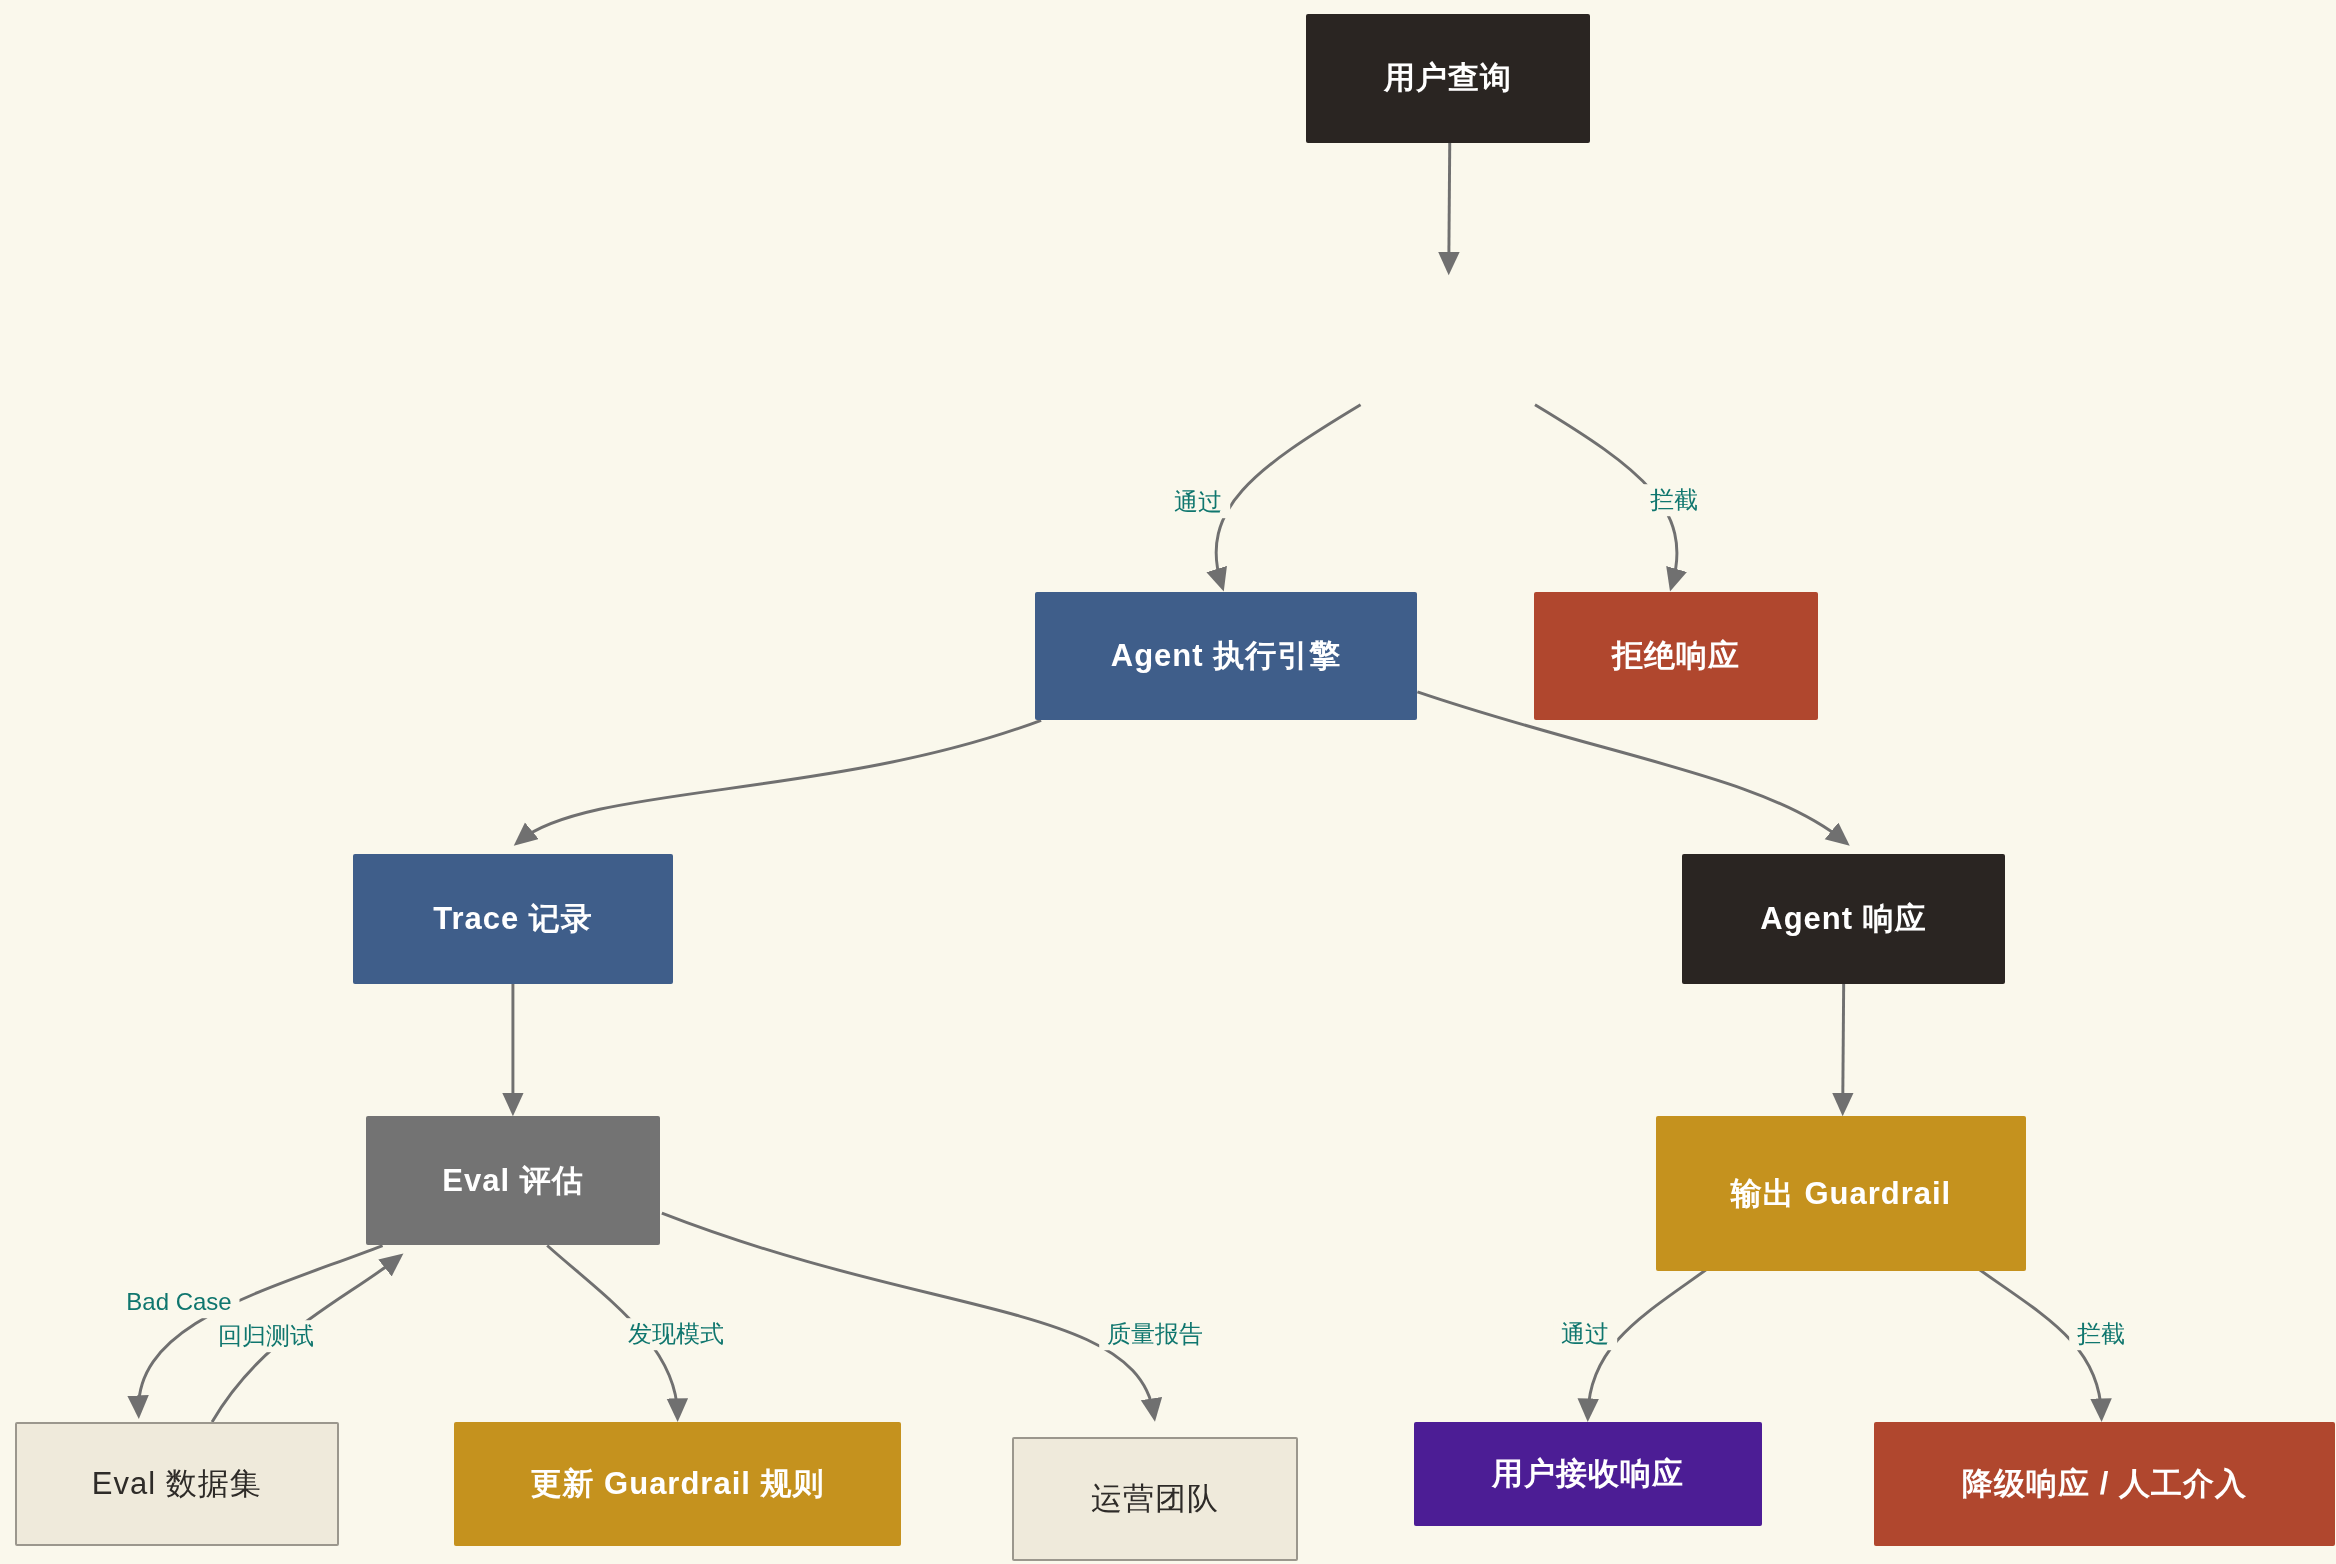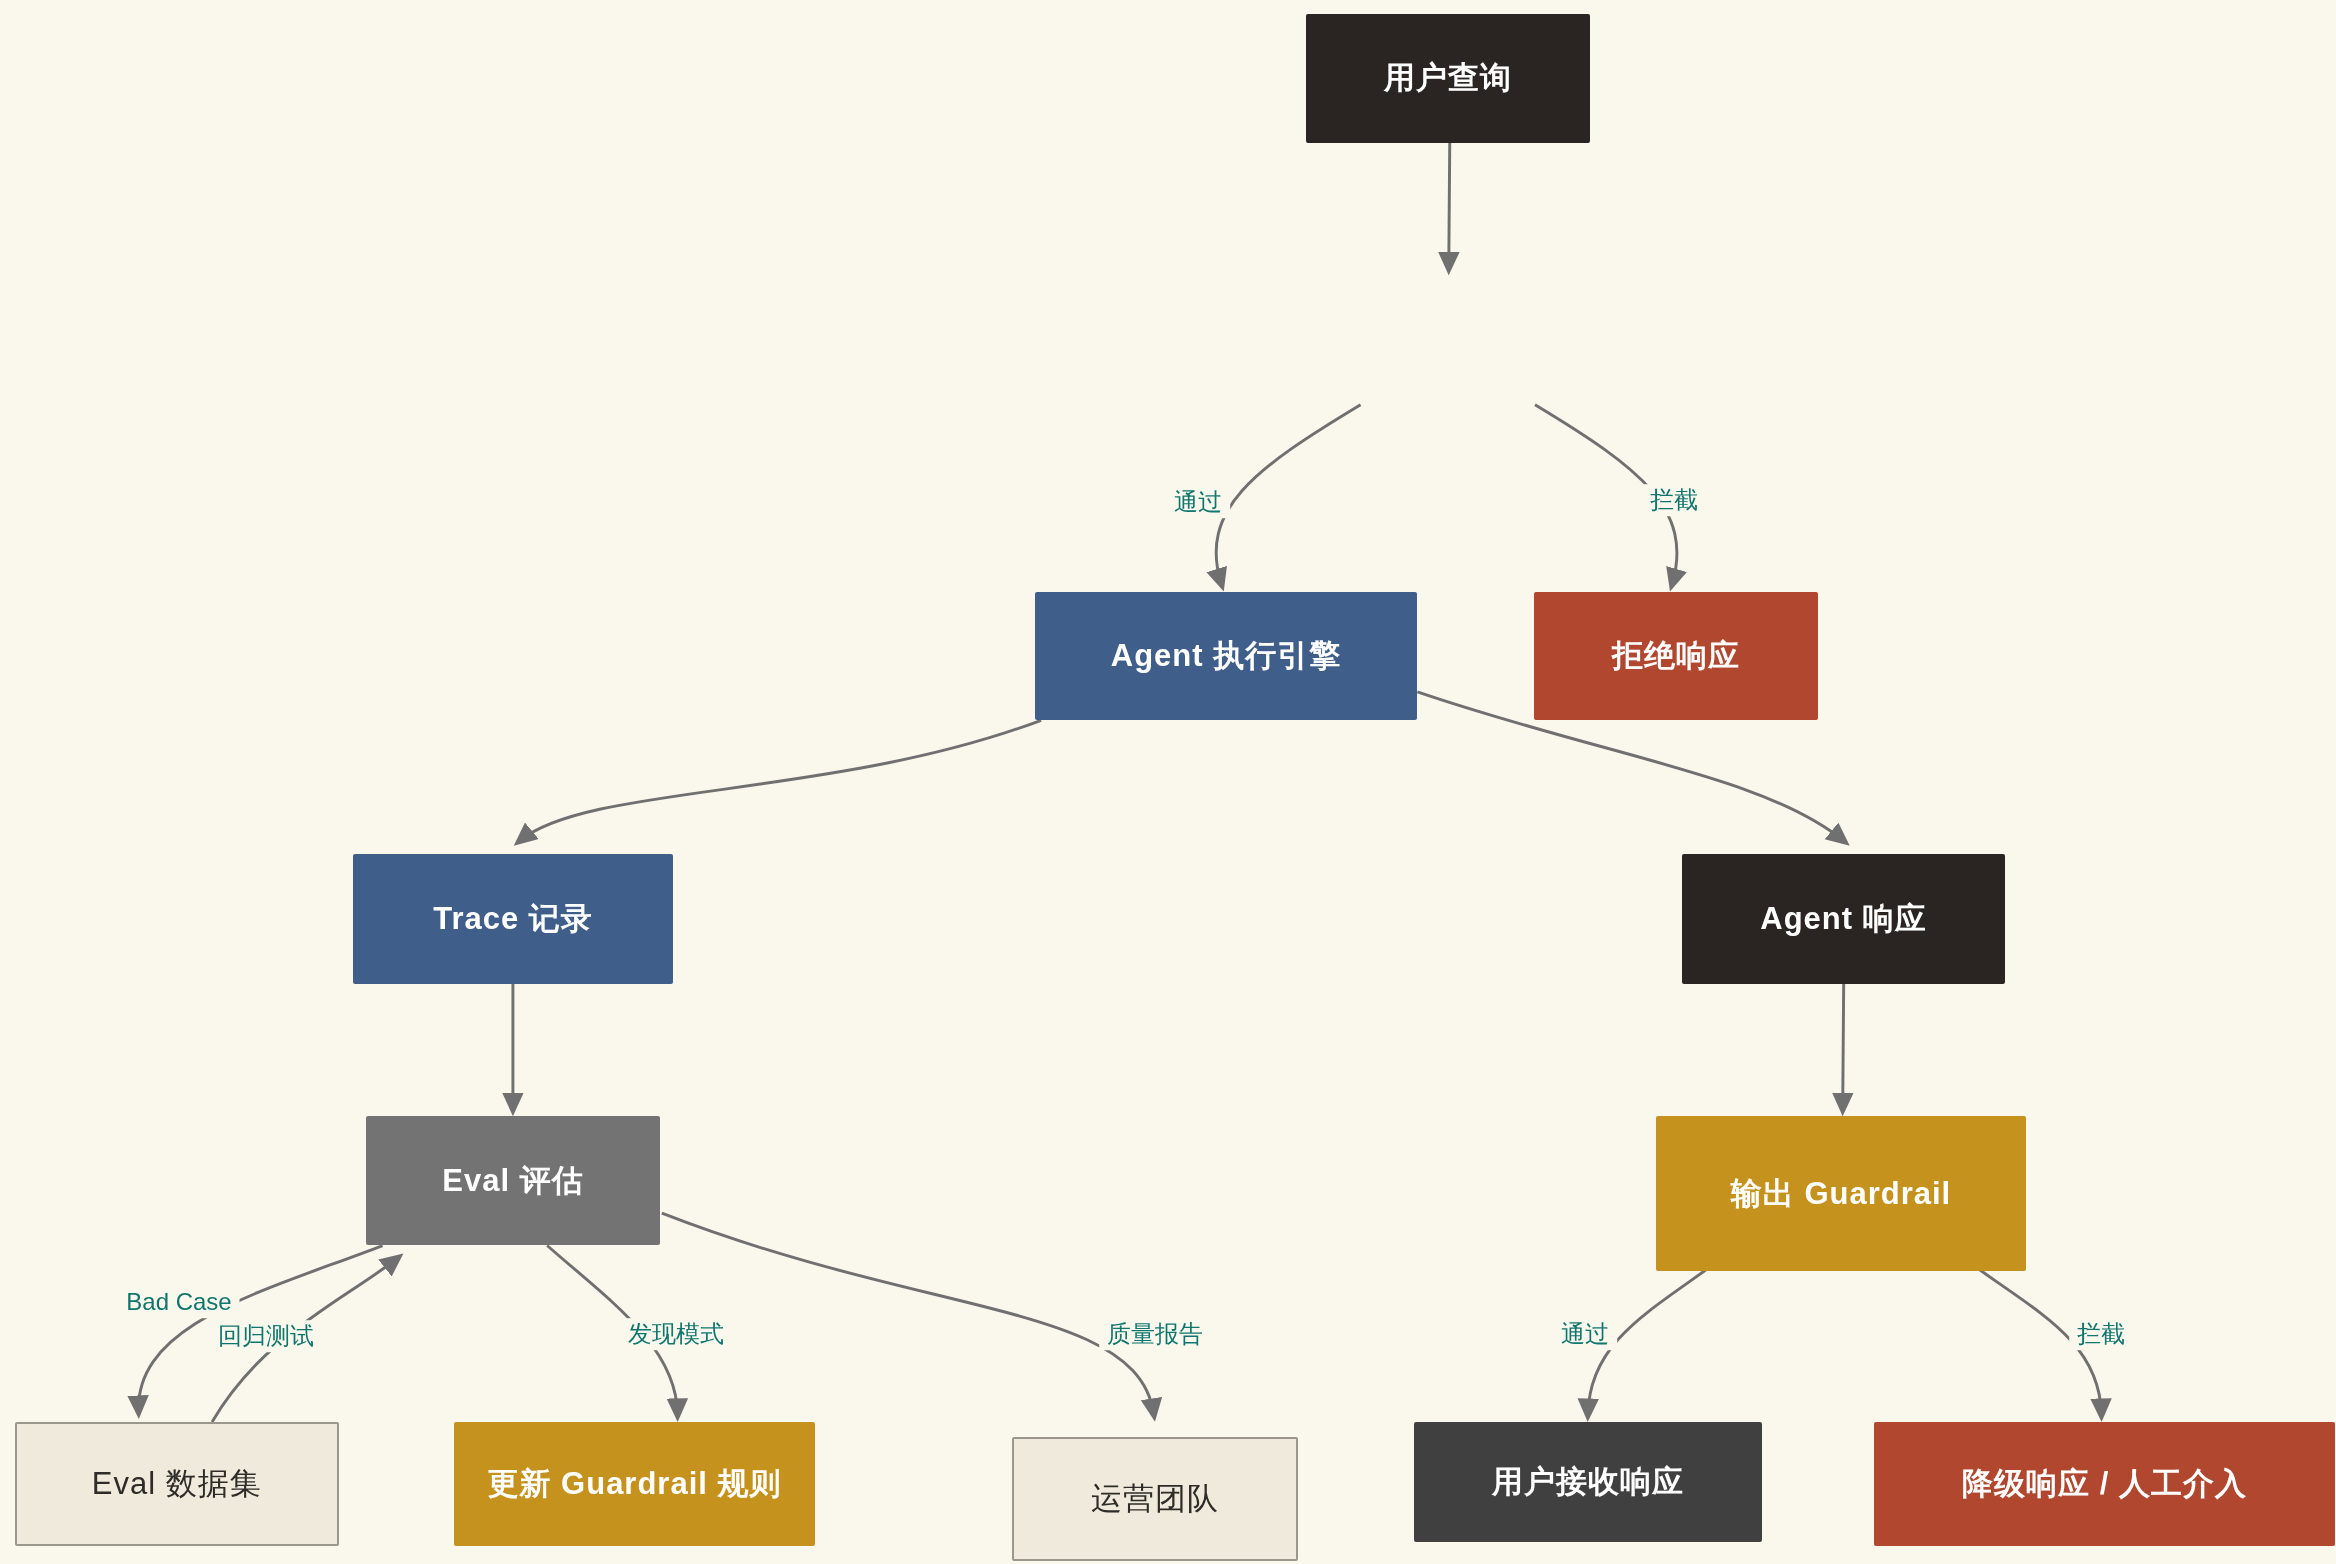--- a/index.html
+++ b/index.html
@@ -63,25 +63,25 @@
   <div class="node blue" style="left: 353px; top: 854px; width: 320px; height: 130px; background: rgb(63, 94, 138);">Trace 记录</div>
 
   <div class="node dark" style="left: 1682px; top: 854px; width: 323px; height: 130px; background: rgb(42, 37, 34);">Agent 响应</div>
 
   <div class="node green" style="left: 366px; top: 1116px; width: 294px; height: 129px; background: #737373;">Eval 评估</div>
 
   <div class="node gold" style="left: 1656px; top: 1116px; width: 370px; height: 155px; background: rgb(197, 146, 30);">输出 Guardrail</div>
 
   <div class="node light" style="left: 14.7px; top: 1422px; width: 324px; height: 124px; background: rgb(239, 234, 219);">Eval 数据集</div>
 
-  <div class="node gold" style="left: 454px; top: 1422px; width: 361px; height: 124px; background: rgb(197, 146, 30);">更新 Guardrail 规则</div>
+  <div class="node gold" style="left: 454px; top: 1422px; width: 447px; height: 124px; background: rgb(197, 146, 30);">更新 Guardrail 规则</div>
 
   <div class="node light" style="left: 1012px; top: 1422px; width: 286px; height: 124px; background: rgb(239, 234, 219); margin-top: 15px;">运营团队</div>
 
-  <div class="node dark" style="left: 1414px; top: 1422px; width: 348px; height: 120px; background: #404040;">用户接收响应</div>
+  <div class="node dark" style="left: 1414px; top: 1422px; width: 348px; height: 104px; background: #4c1d95;">用户接收响应</div>
 
   <div class="node red" style="left: 1874px; top: 1422px; width: 461px; height: 124px; background: rgb(176, 71, 46);">降级响应 / 人工介入</div>
 
   <div class="edge-label" style="left:1198px;top:502px">通过</div>
 
   <div class="edge-label" style="left:1674px;top:500px">拦截</div>
 
   <div class="edge-label" style="left:179px;top:1302px">Bad Case</div>
 
   <div class="edge-label" style="left:266px;top:1336px">回归测试</div>

